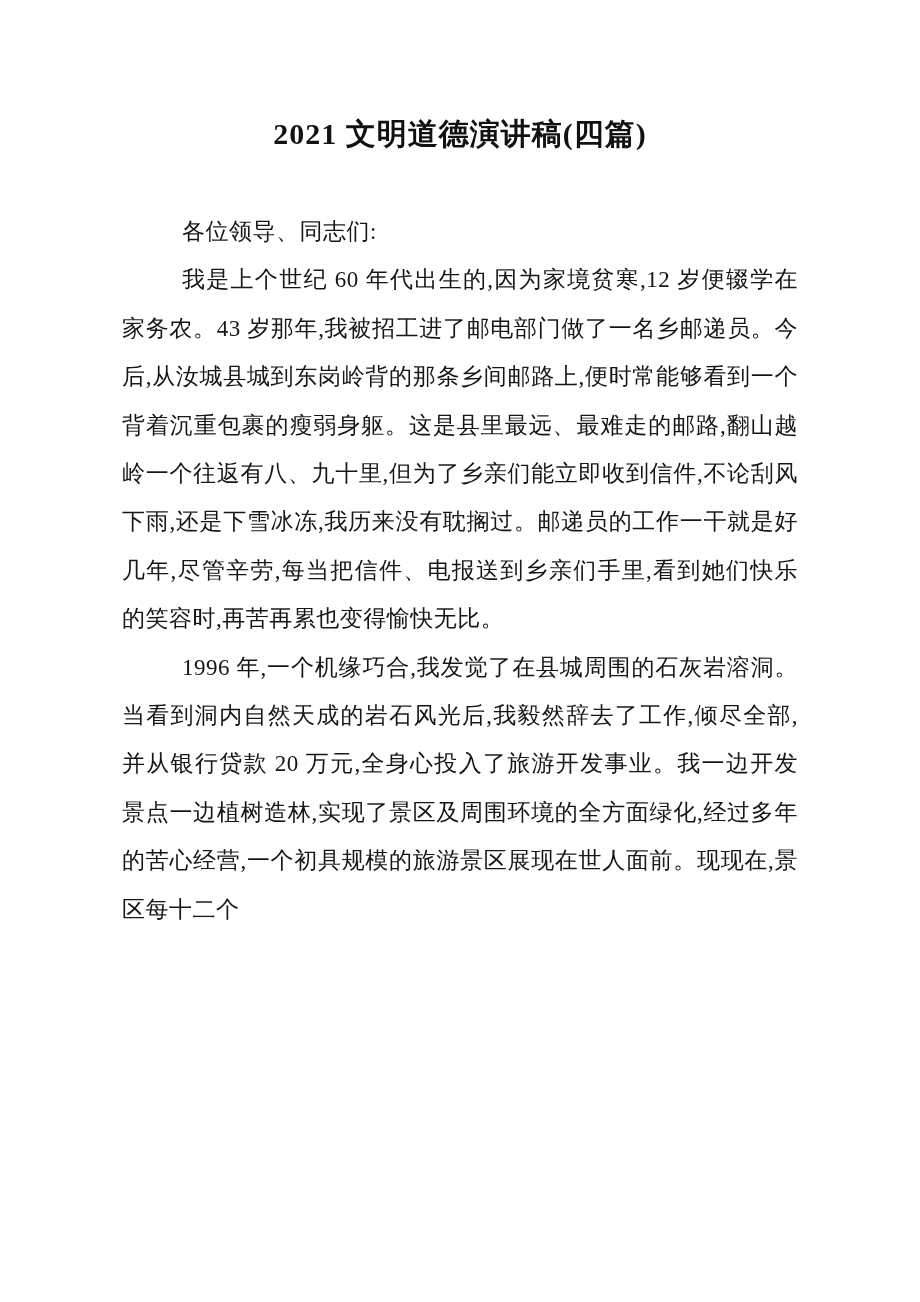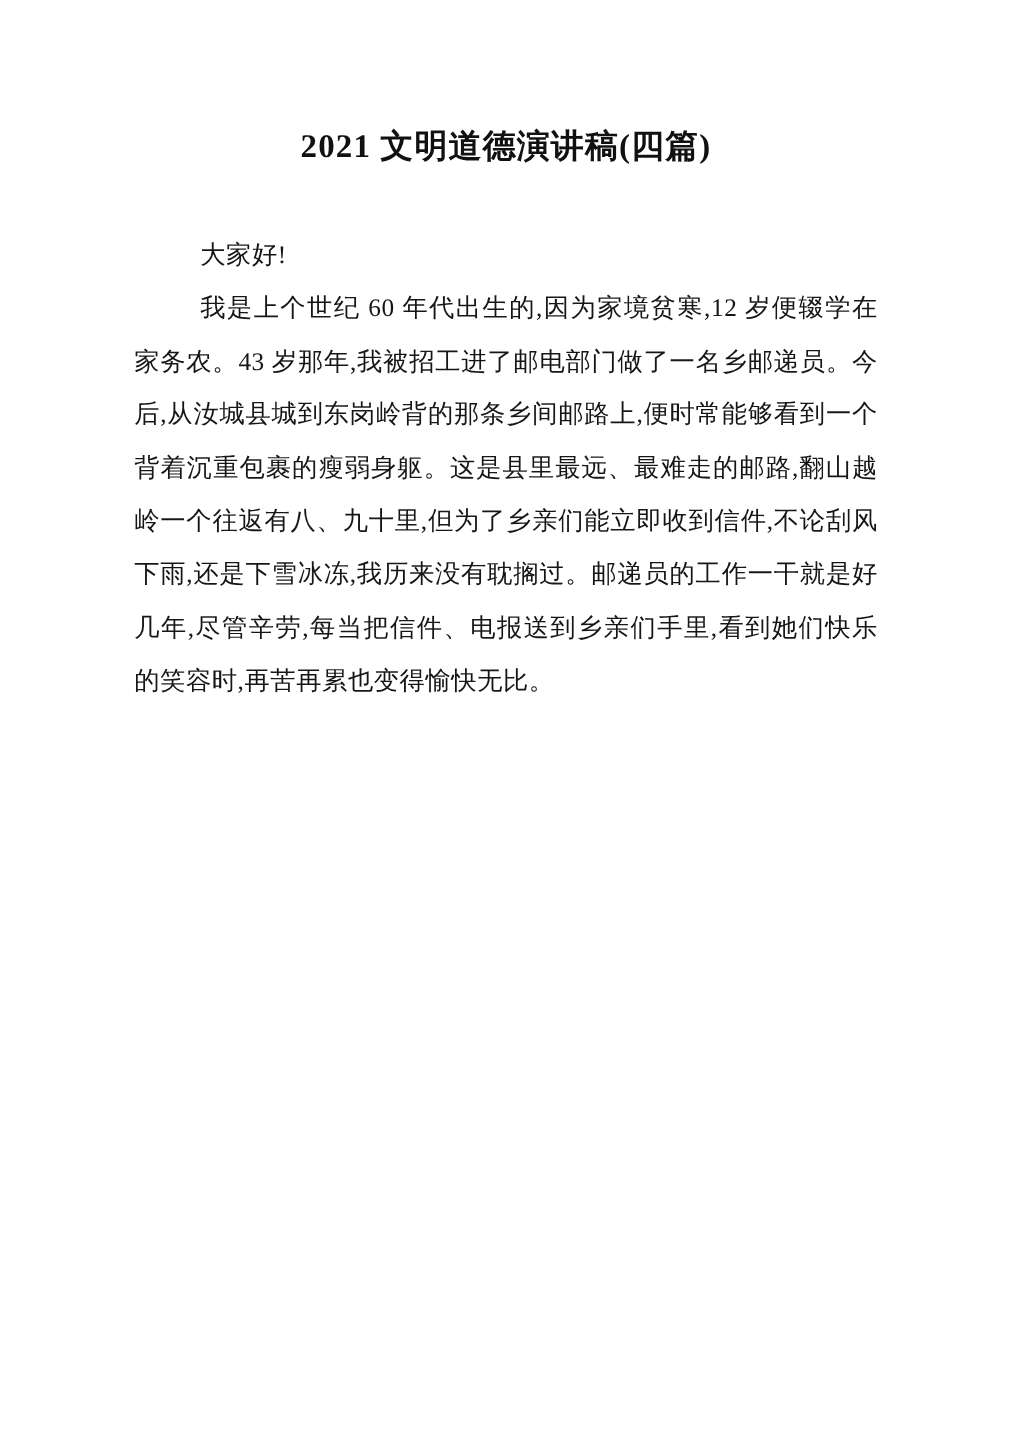--- a/index.html
+++ b/index.html
@@ -40,16 +40,17 @@
     margin: 0;
   }
 </style>
 </head>
 <body>
 
 <div class="doc-page">
   <h1 class="doc-title">2021 文明道德演讲稿(四篇)</h1>
   <div class="doc-body">
 
-      <p>大家好!</p>
+  <p>各位领导、同志们:</p>
       <p>我是上个世纪 60 年代出生的,因为家境贫寒,12 岁便辍学在家务农。43 岁那年,我被招工进了邮电部门做了一名乡邮递员。今后,从汝城县城到东岗岭背的那条乡间邮路上,便时常能够看到一个背着沉重包裹的瘦弱身躯。这是县里最远、最难走的邮路,翻山越岭一个往返有八、九十里,但为了乡亲们能立即收到信件,不论刮风下雨,还是下雪冰冻,我历来没有耽搁过。邮递员的工作一干就是好几年,尽管辛劳,每当把信件、电报送到乡亲们手里,看到她们快乐的笑容时,再苦再累也变得愉快无比。</p>
+      <p>1996 年,一个机缘巧合,我发觉了在县城周围的石灰岩溶洞。当看到洞内自然天成的岩石风光后,我毅然辞去了工作,倾尽全部,并从银行贷款 20 万元,全身心投入了旅游开发事业。我一边开发景点一边植树造林,实现了景区及周围环境的全方面绿化,经过多年的苦心经营,一个初具规模的旅游景区展现在世人面前。现现在,景区每十二个</p>
     </div>
 </div>
 
 </body></html>

